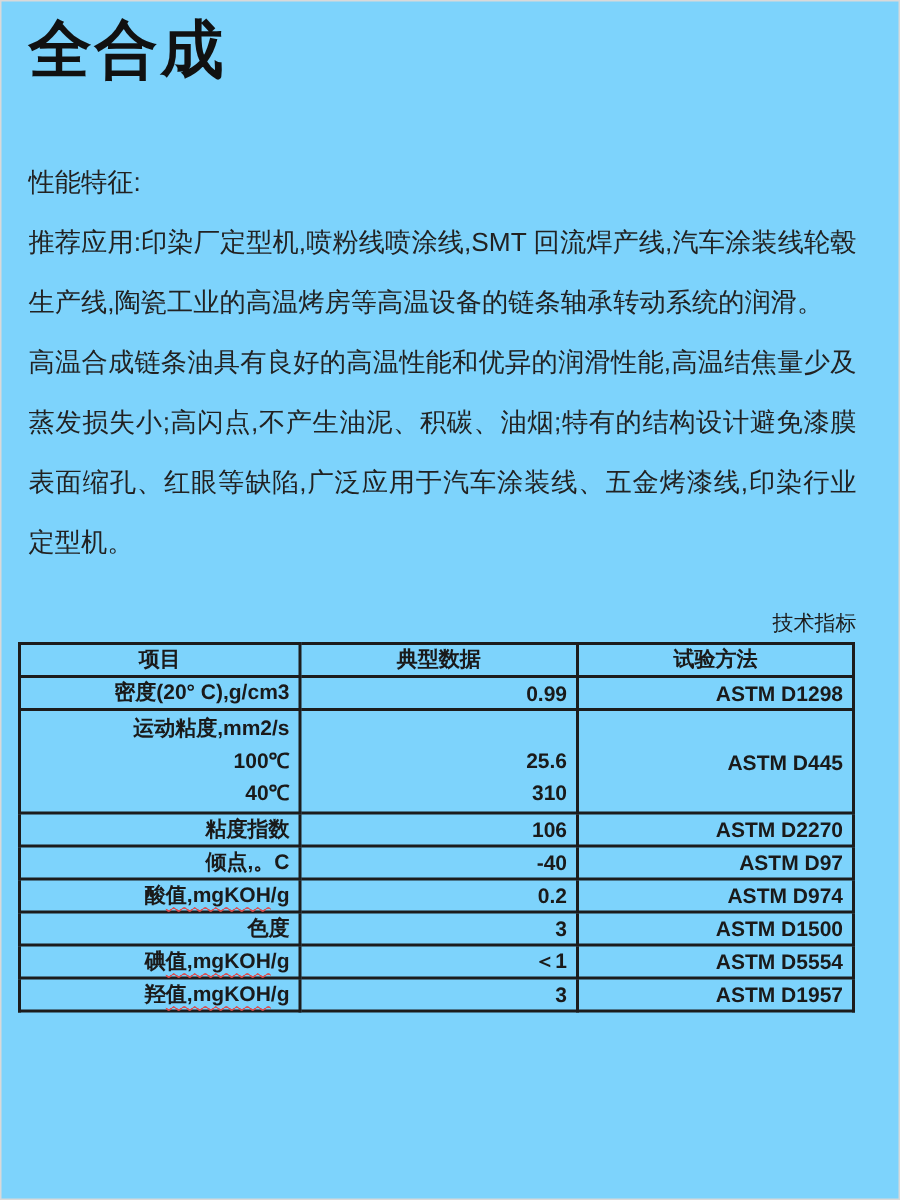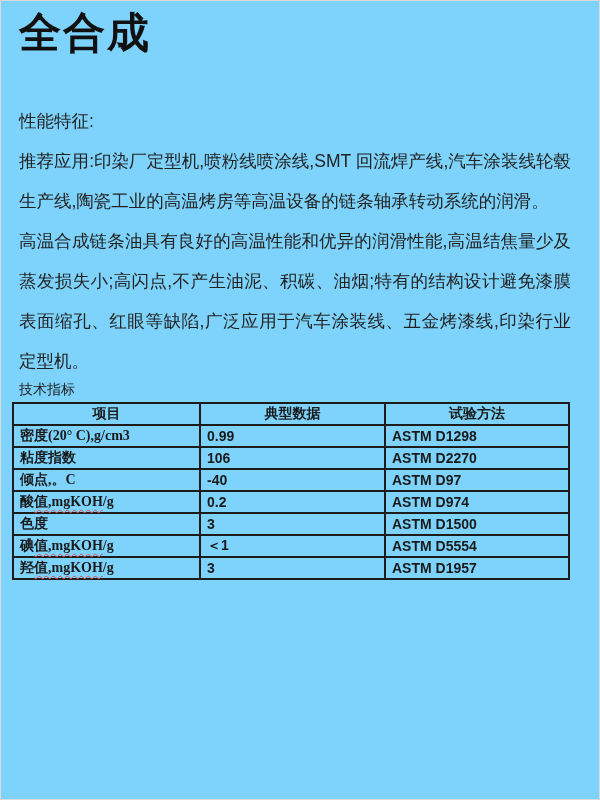--- a/index.html
+++ b/index.html
@@ -36,46 +36,48 @@
     line-height:40px;
     color:#222222;
   }
   .para {
     font-size:17.5px;
     line-height:40px;
     text-align:justify;
     color:#222222;
   }
   .table-caption {
+    margin-top:26px;
     font-size:14px;
     font-weight:500;
     color:#1c1c1c;
     margin-bottom:3px;
+    text-align:right;
   }
   table.spec {
     border-collapse:collapse;
     width:556px;
     margin-left:-7px;
     table-layout:fixed;
   }
   table.spec col.c1 { width:187px; }
   table.spec col.c2 { width:185px; }
   table.spec col.c3 { width:184px; }
   table.spec th, table.spec td {
     border:2px solid #1c1c1c;
     font-size:14px;
     font-weight:600;
     padding:1px 6px;
     height:21px;
     vertical-align:middle;
     color:#1a1a1a;
   }
   table.spec th { font-weight:700; text-align:center; }
-  td.item { text-align:left;font-family:Liberation Serif, serif; }
-  td.val, td.method { text-align:left; }
+  td.item { text-align:right; }
+  td.val, td.method { text-align:right; }
   .cline { line-height:21.5px; height:21.5px; white-space:nowrap; }
   .sq {
     text-decoration:underline;
     text-decoration-style:wavy;
     text-decoration-color:#e04a4a;
     text-decoration-thickness:1px;
     text-underline-offset:3px;
   }
   .big-lt { font-size:15px; }
 </style>
@@ -105,20 +107,33 @@
         <th>试验方法</th>
       </tr>
     </thead>
     <tbody>
       <tr>
         <td class="item">密度(20° C),g/cm3</td>
         <td class="val">0.99</td>
         <td class="method">ASTM D1298</td>
       </tr>
       <tr>
+        <td class="item">
+          <div class="cline">运动粘度,mm2/s</div>
+          <div class="cline">100℃</div>
+          <div class="cline">40℃</div>
+        </td>
+        <td class="val">
+          <div class="cline"></div>
+          <div class="cline">25.6</div>
+          <div class="cline">310</div>
+        </td>
+        <td class="method">ASTM D445</td>
+      </tr>
+      <tr>
         <td class="item">粘度指数</td>
         <td class="val">106</td>
         <td class="method">ASTM D2270</td>
       </tr>
       <tr>
         <td class="item">倾点,。C</td>
         <td class="val">-40</td>
         <td class="method">ASTM D97</td>
       </tr>
       <tr>

